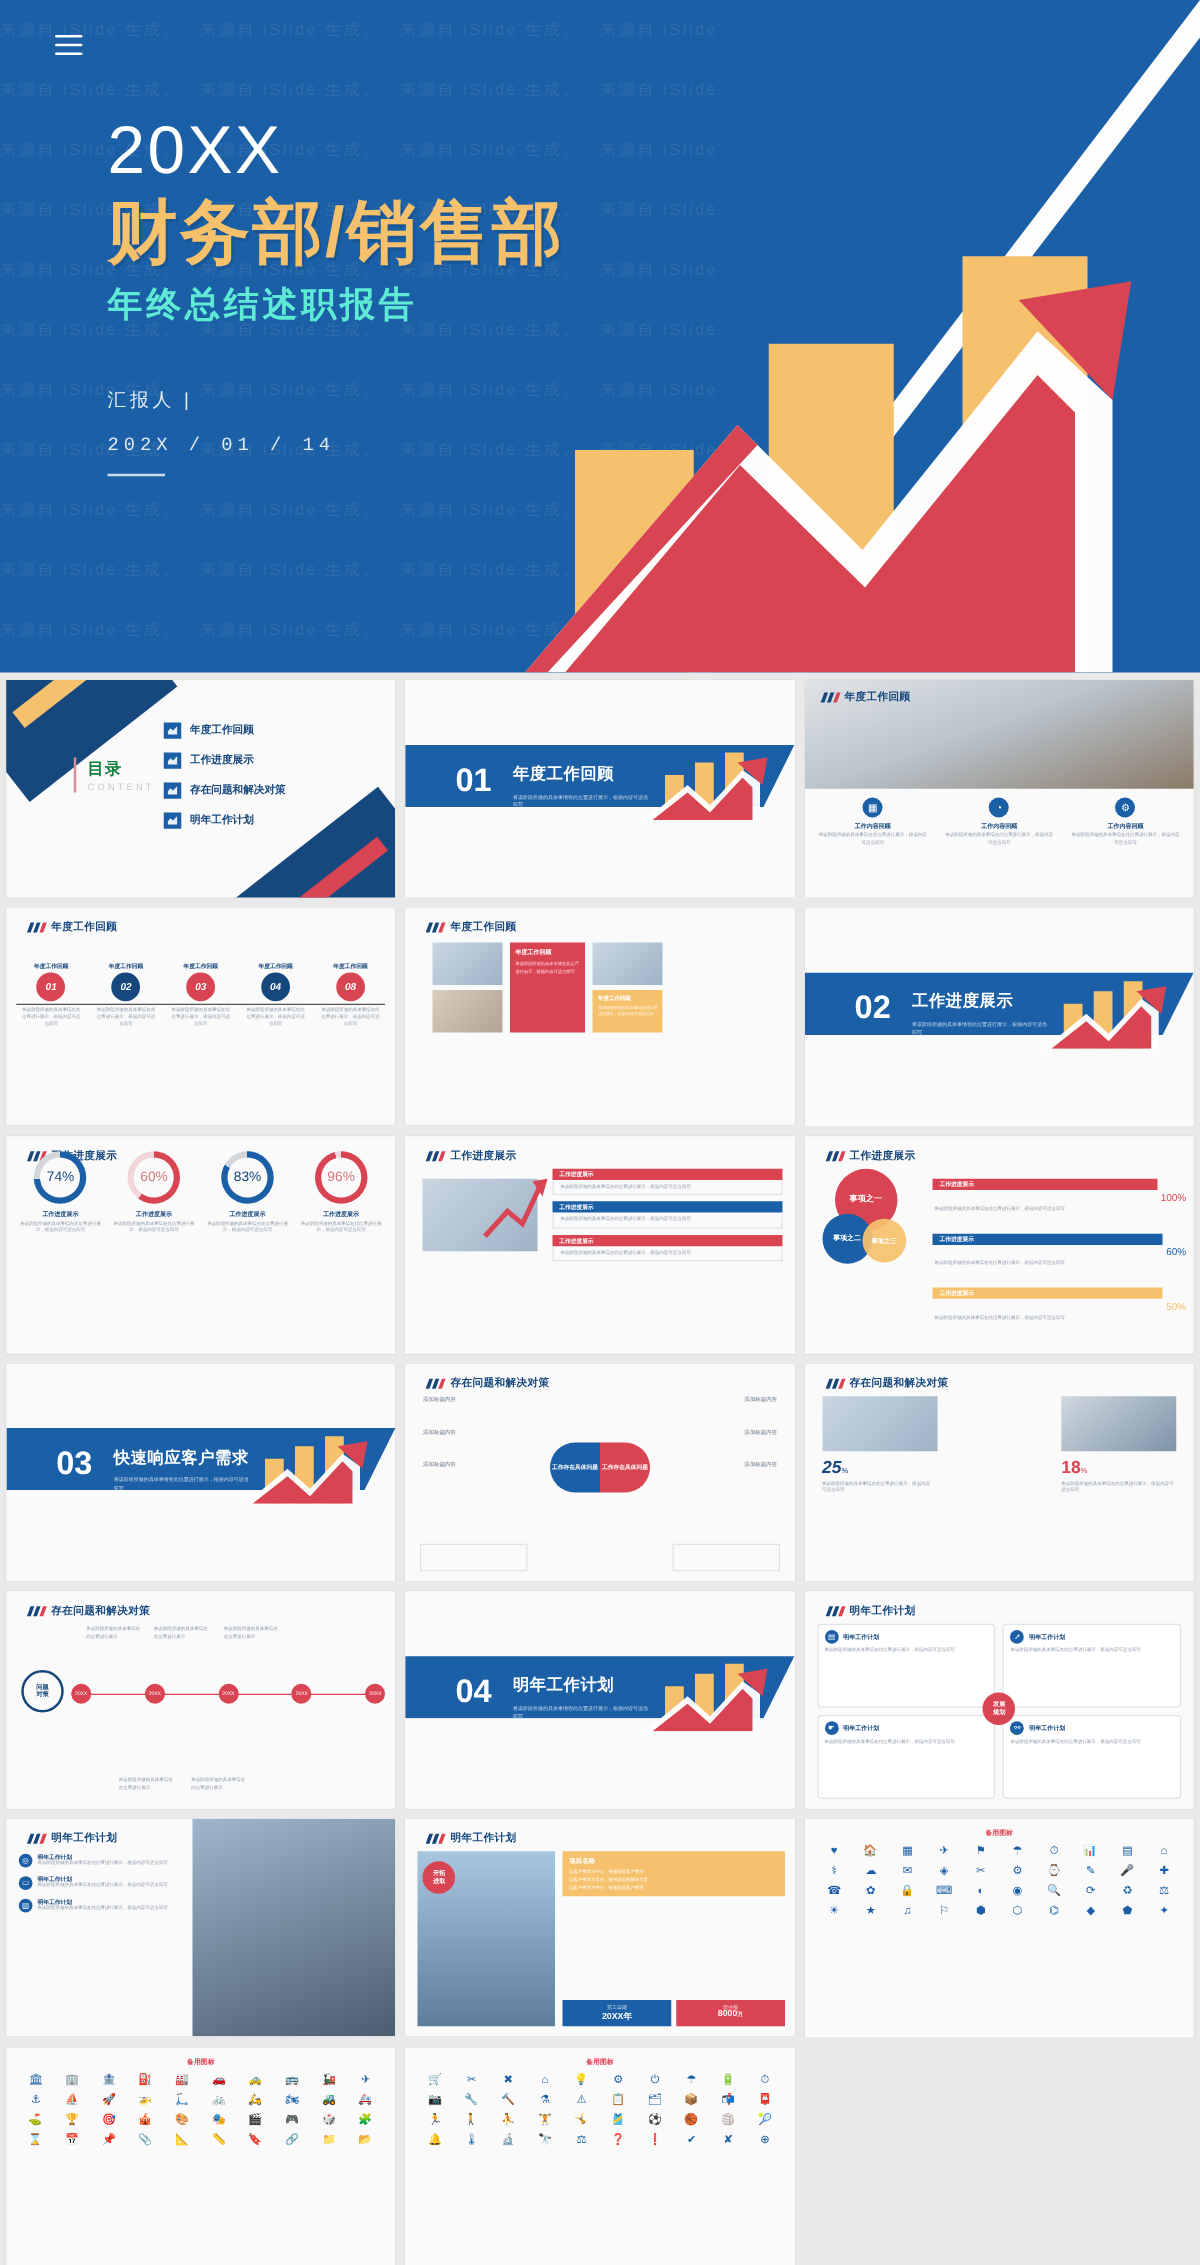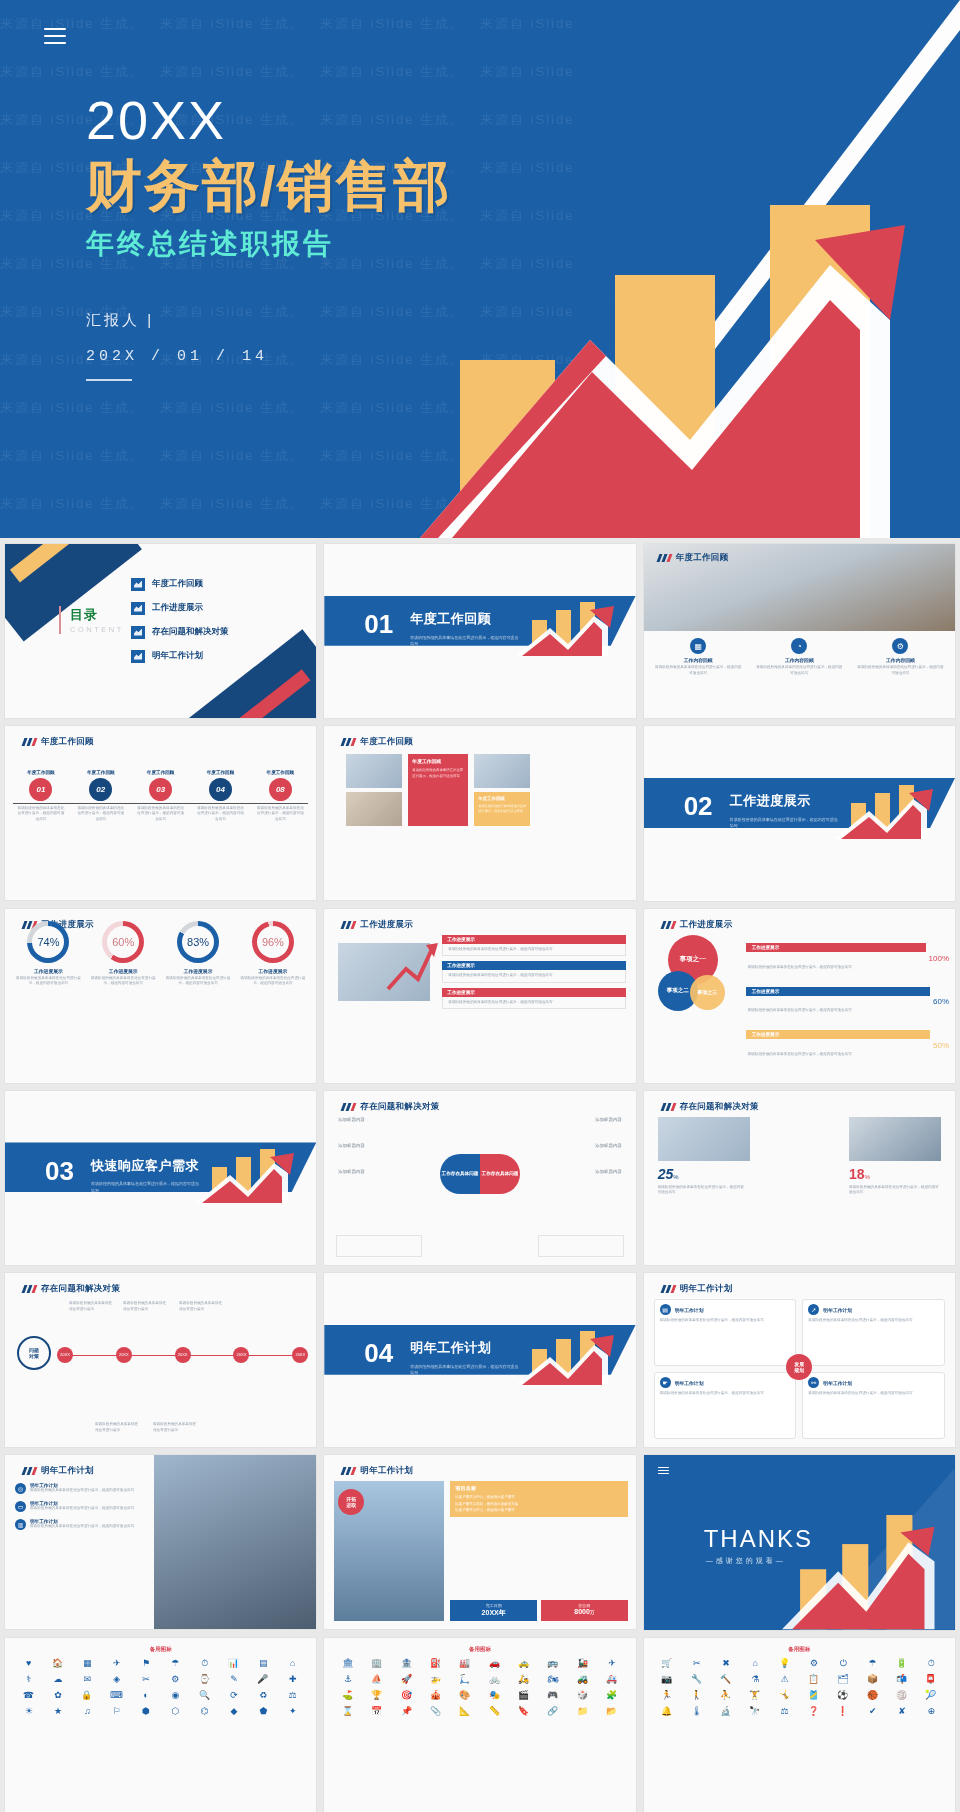--- a/index.html
+++ b/index.html
@@ -679,38 +679,20 @@
         </div>
         <div style="flex:1;background:#d94452;padding:3px;text-align:center;">
           <div style="font-size:4px;color:#ffd9dd;">营业额</div>
           <div style="font-size:7px;color:#fff;font-weight:bold;">
             <span>8000</span><span style="font-size:4.5px;">万</span>
           </div>
         </div>
       </div>
     </div>
 
-    <div class="slide dark">
-      <div class="hamburger" style="left:14px;top:12px;width:11px;height:8px;">
-        <i style="height:1px;margin-bottom:2px;"></i>
-          <i style="height:1px;margin-bottom:2px;"></i>
-          <i style="height:1px;"></i>
-      </div>
-      <svg style="position:absolute;right:0;top:0;width:58%;height:100%;" viewBox="0 0 180 180" preserveAspectRatio="none">
-        <polygon points="180,0 180,180 40,180 180,14" fill="#fafafa" opacity=".08"></polygon>
-        <rect x="26" y="118" width="26" height="62" fill="#f6c16d"></rect>
-        <rect x="68" y="92" width="26" height="88" fill="#f6c16d"></rect>
-        <rect x="112" y="62" width="26" height="118" fill="#f6c16d"></rect>
-        <polygon points="8,180 64,120 92,150 134,90 160,110 160,180" fill="#fff" opacity=".9"></polygon>
-        <polygon points="18,180 64,132 92,162 134,102 150,118 150,180" fill="#d94452"></polygon>
-        <polygon points="126,80 160,74 154,104" fill="#d94452"></polygon>
-      </svg>
-      <div class="thanks-t">THANKS</div>
-      <div class="thanks-s">—感谢您的观看—</div>
-    </div>
 
     <div class="slide">
       <div class="icotitle">备用图标</div>
       <div class="iconrow" id="ib0">
           <div class="gico">♥</div>
           <div class="gico">🏠</div>
           <div class="gico">▦</div>
           <div class="gico">✈</div>
           <div class="gico">⚑</div>
           <div class="gico">☂</div>

